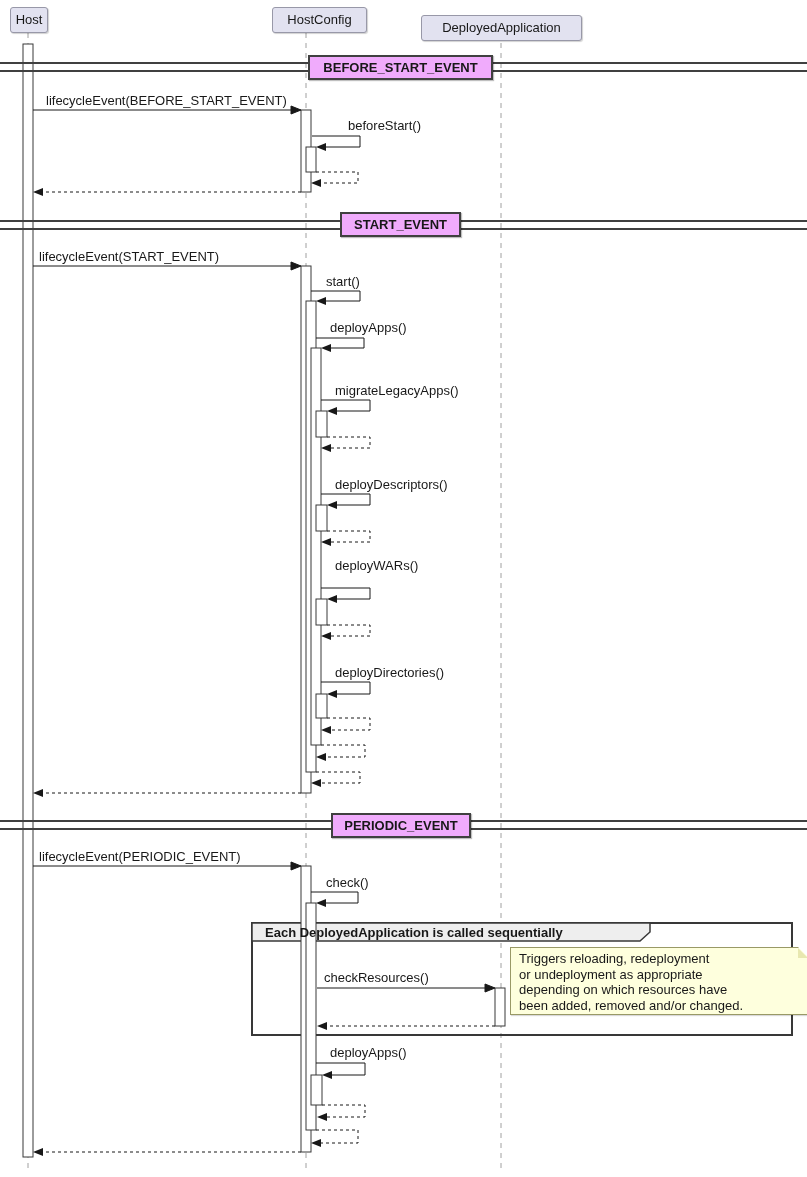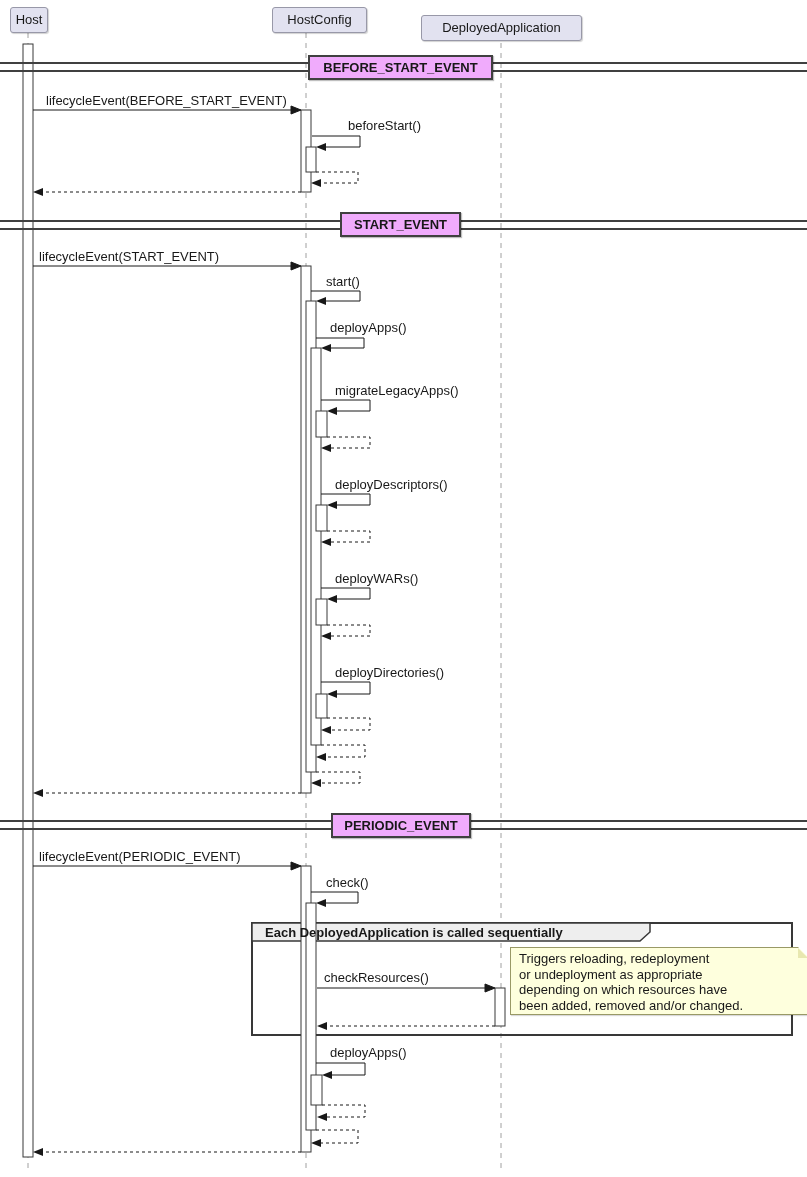--- a/index.html
+++ b/index.html
@@ -177,21 +177,21 @@
   <div class="divider-lines" style="top:820px;"></div>
   <div class="divider-box" style="left:331px;top:813px;width:136px;">PERIODIC_EVENT</div>
 
   <div class="label" style="left:39px;top:93px;margin-left:7px;">lifecycleEvent(BEFORE_START_EVENT)</div>
   <div class="label" style="left:324px;top:118px;padding-left:24px;">beforeStart()</div>
   <div class="label" style="left:39px;top:249px;">lifecycleEvent(START_EVENT)</div>
   <div class="label" style="left:326px;top:274px;">start()</div>
   <div class="label" style="left:330px;top:320px;">deployApps()</div>
   <div class="label" style="left:335px;top:383px;">migrateLegacyApps()</div>
   <div class="label" style="left:335px;top:477px;">deployDescriptors()</div>
-  <div class="label" style="left:335px;top:571px;">deployWARs()</div>
+  <div class="label" style="left:335px;top:558px;">deployWARs()</div>
   <div class="label" style="left:335px;top:665px;">deployDirectories()</div>
   <div class="label" style="left:39px;top:849px;">lifecycleEvent(PERIODIC_EVENT)</div>
   <div class="label" style="left:326px;top:875px;">check()</div>
   <div class="label" style="left:324px;top:970px;">checkResources()</div>
   <div class="label" style="left:330px;top:1045px;">deployApps()</div>
 
   <div class="group-label" style="left:265px;top:925px;">Each DeployedApplication is called sequentially</div>
 
   <div class="note" style="left:510px;top:947px;width:264px;height:60px;">Triggers reloading, redeployment
 or undeployment as appropriate

